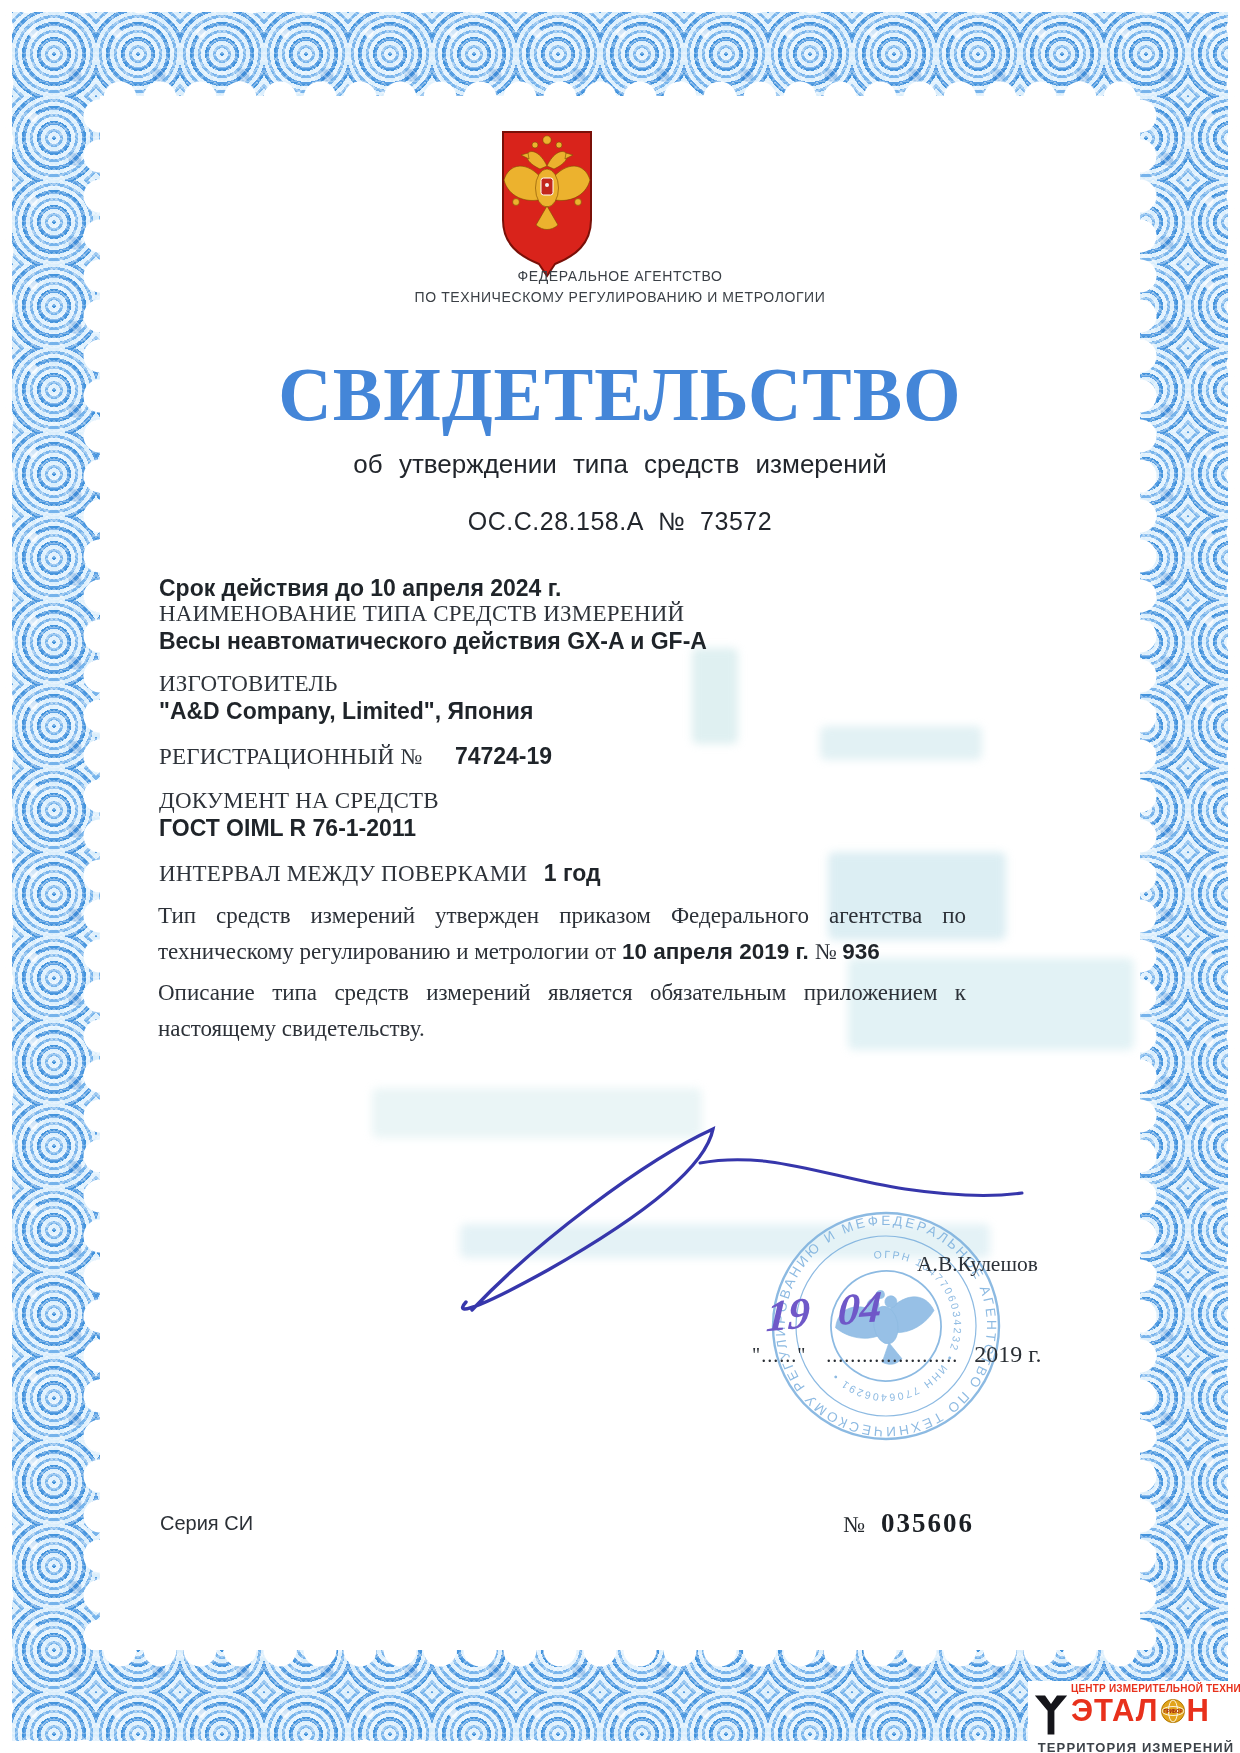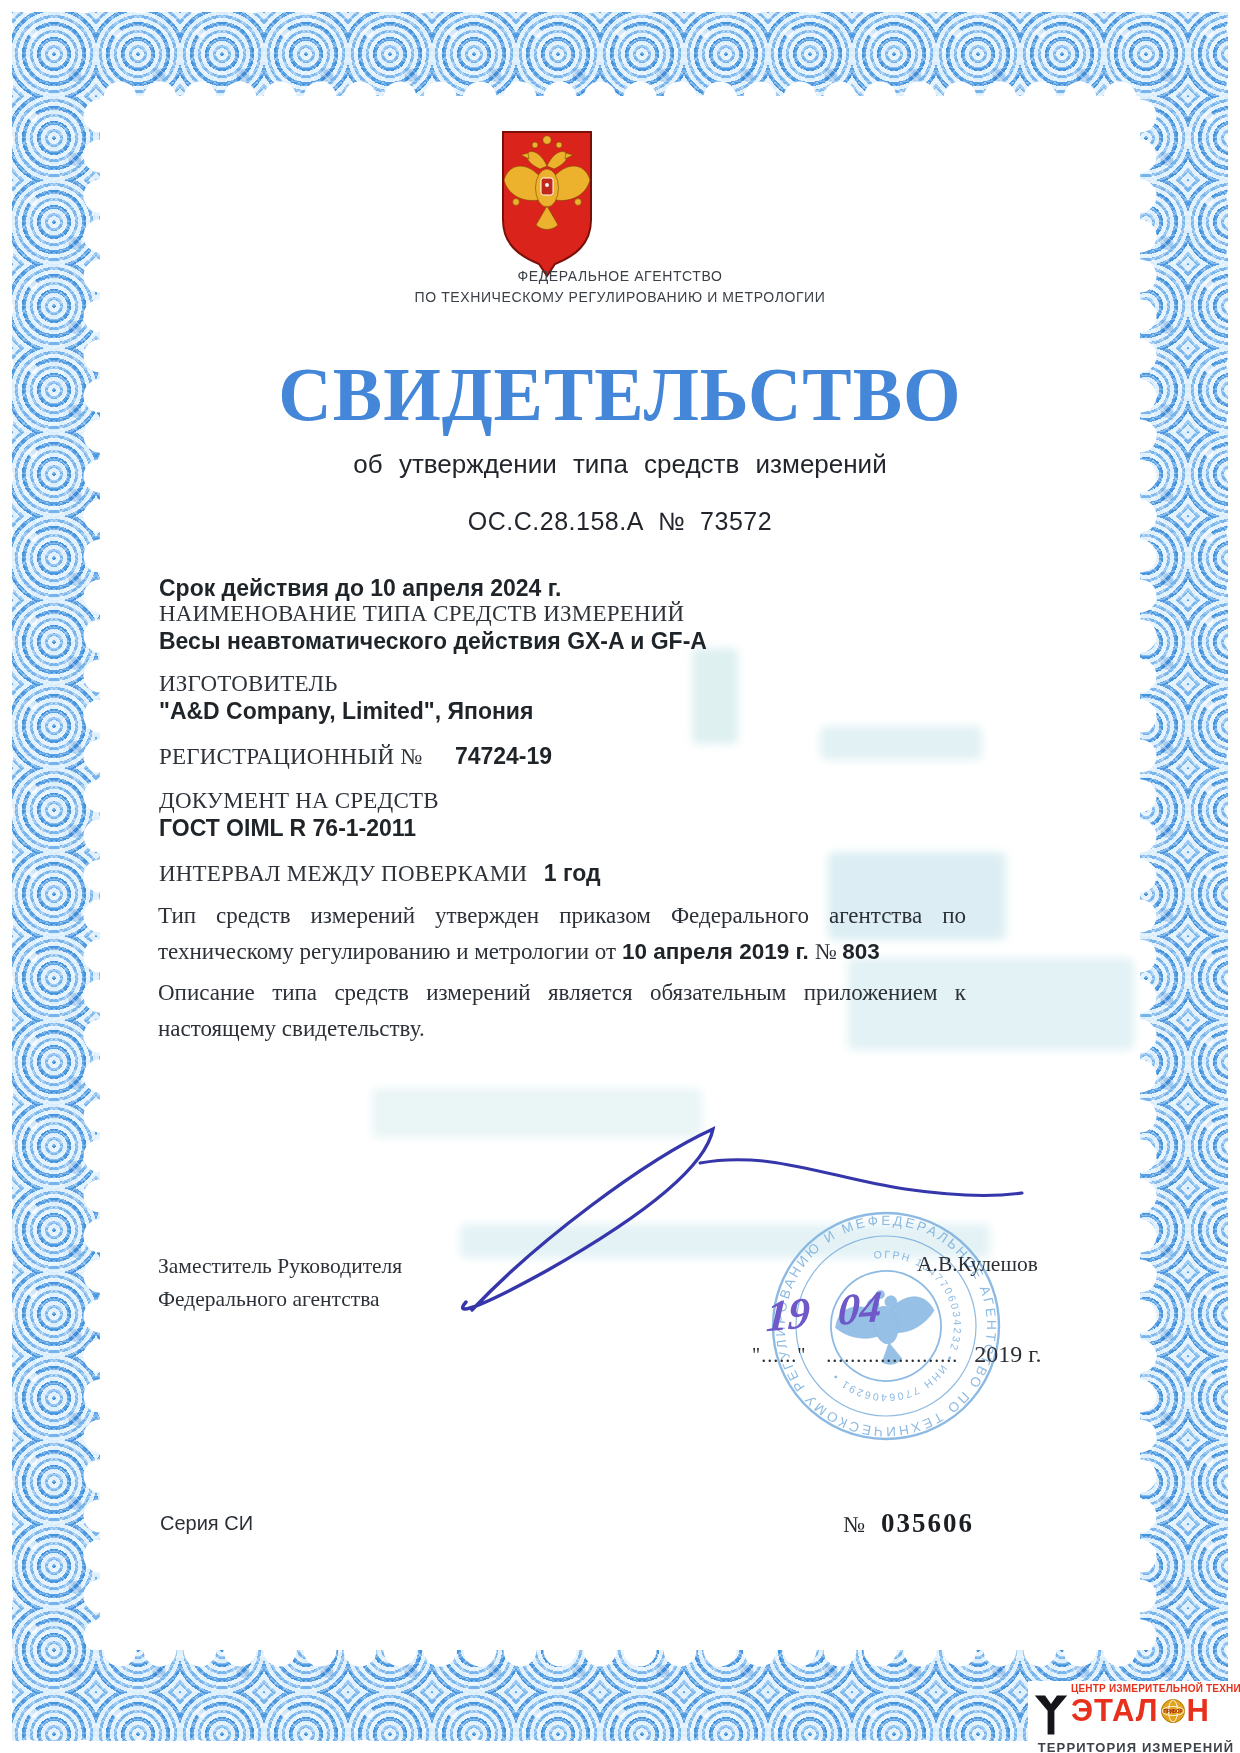--- a/index.html
+++ b/index.html
@@ -141,28 +141,24 @@
   </div>
 
   <div class="abs slabel" style="left:159px;top:788px;">ДОКУМЕНТ НА СРЕДСТВ</div>
   <div class="abs bval" style="left:159px;top:815px;">ГОСТ OIML R 76-1-2011</div>
 
   <div class="abs" style="left:159px;top:860px;">
     <span class="slabel">ИНТЕРВАЛ МЕЖДУ ПОВЕРКАМИ</span>
     <span class="bval" style="margin-left:12px;">1 год</span>
   </div>
 
-  <p class="abs para" style="left:158px;top:898px;width:808px;"><span>Тип средств измерений утвержден приказом Федерального агентства по техническому регулированию и метрологии от </span><span class="bs">10 апреля 2019 г.</span><span> № </span><span class="bs">803</span></p>
+  <p class="abs para" style="left:158px;top:898px;width:808px;"><span>Тип средств измерений утвержден приказом Федерального агентства по техническому регулированию и метрологии от </span><span class="bs">10 апреля 2019 г.</span><span> № </span><span class="bs">936</span></p>
 
   <p class="abs para" style="left:158px;top:975px;width:808px;">Описание типа средств измерений является обязательным приложением к настоящему свидетельству.</p>
 
-  <div class="abs signtitle">
-    <div>Заместитель Руководителя</div>
-    <div>Федерального агентства</div>
-  </div>
 
   <div class="abs signname">А.В.Кулешов</div>
 
   <svg class="stamp" viewBox="0 0 246 246">
     <defs>
       <path id="ringO" d="M123,22 a101,101 0 1,1 -0.2,0"></path>
       <path id="ringI" d="M123,55 a68,68 0 1,1 -0.2,0"></path>
     </defs>
     <circle cx="123" cy="123" r="113" fill="none" stroke="#79aedd" stroke-width="2.4"></circle>
     <circle cx="123" cy="123" r="90" fill="none" stroke="#79aedd" stroke-width="1.2"></circle>

